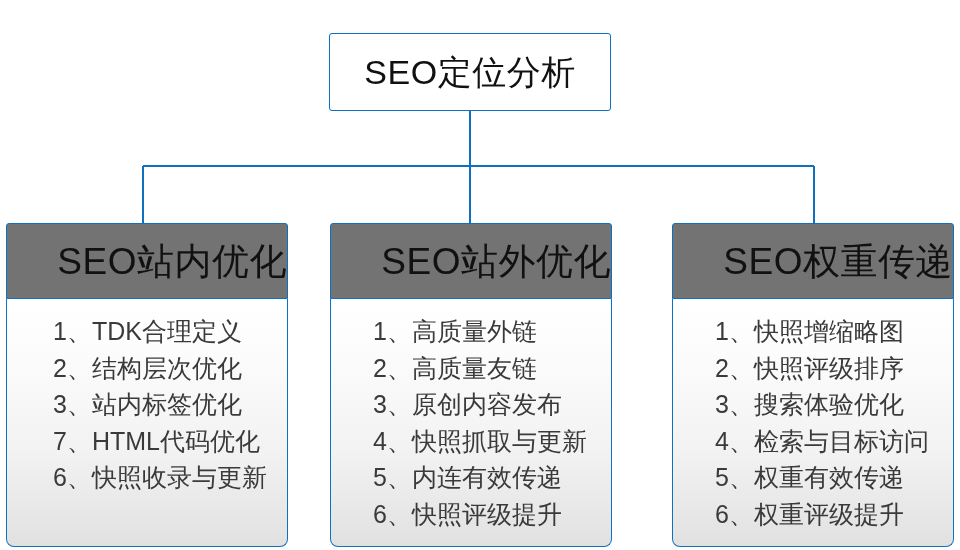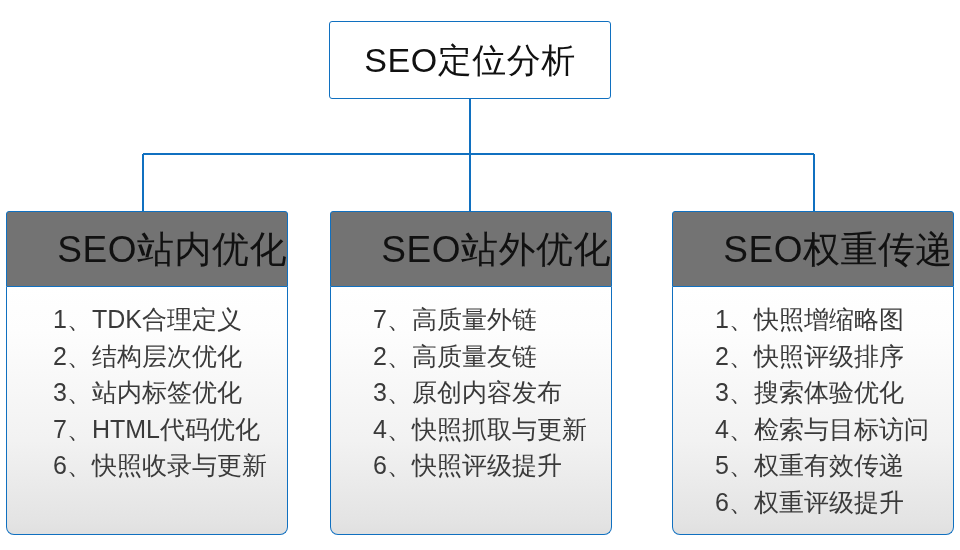--- a/index.html
+++ b/index.html
@@ -12,21 +12,21 @@
     width: 960px;
     height: 550px;
     overflow: hidden;
     font-family: "Liberation Sans", "DejaVu Sans", sans-serif;
     color: #1a1a1a;
     position: relative;
   }
 
   #diagram {
     position: absolute;
-    left: 0; top: 4px;
+    left: 0; top: 16px;
     width: 960px;
     height: 424px;
   }
 
   
   #connectors {
     position: absolute;
     left: 0; top: 0;
     width: 960px;
     height: 550px;
@@ -155,24 +155,25 @@
       </ul>
     </div>
   </div>
 
   <div class="branch col-1">
     <div class="branch-header">
       <span class="header-label">SEO站外优化</span>
     </div>
     <div class="branch-body">
       <ul class="item-list">
-        <li class="item-row">7、高质量外链</li>
+        <li class="item-row">1、高质量外链</li>
         <li class="item-row">2、高质量友链</li>
         <li class="item-row">3、原创内容发布</li>
         <li class="item-row">4、快照抓取与更新</li>
+        <li class="item-row">5、内连有效传递</li>
         <li class="item-row">6、快照评级提升</li>
       </ul>
     </div>
   </div>
 
   <div class="branch col-2">
     <div class="branch-header">
       <span class="header-label">SEO权重传递</span>
     </div>
     <div class="branch-body">

